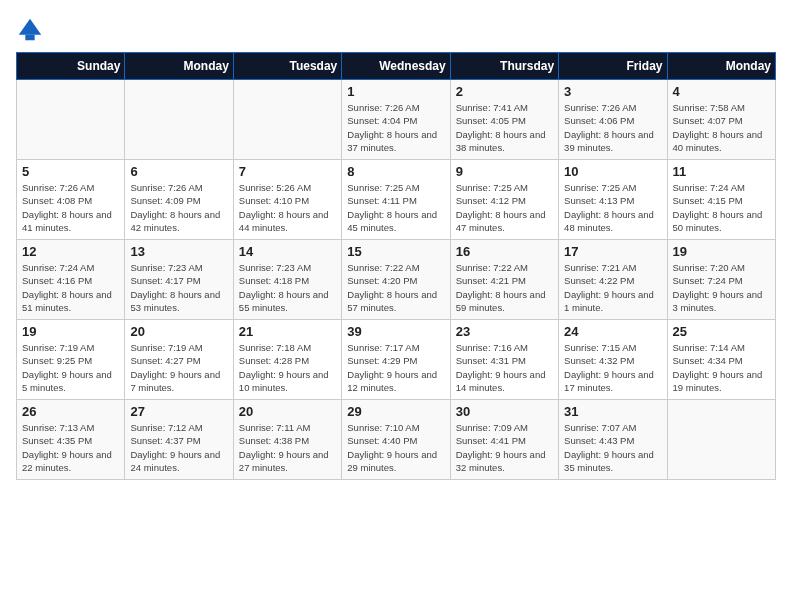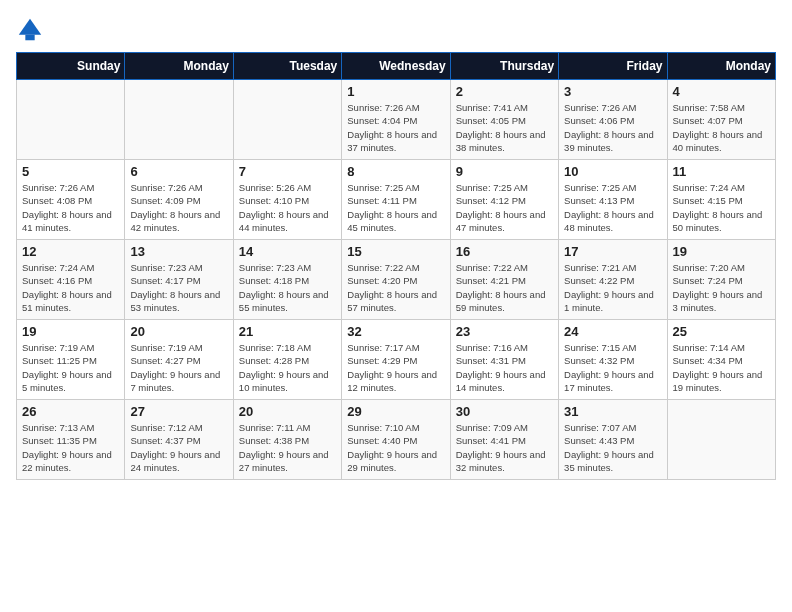--- a/index.html
+++ b/index.html
@@ -241,37 +241,37 @@
           <span class="day-number">19</span>
           <div class="day-info">Sunrise: 7:20 AM
 Sunset: 7:24 PM
 Daylight: 9 hours and 3 minutes.</div>
         </td>
       </tr>
       <tr>
         <td>
           <span class="day-number">19</span>
           <div class="day-info">Sunrise: 7:19 AM
-Sunset: 11:25 PM
+Sunset: 9:25 PM
 Daylight: 9 hours and 5 minutes.</div>
         </td>
         <td>
           <span class="day-number">20</span>
           <div class="day-info">Sunrise: 7:19 AM
 Sunset: 4:27 PM
 Daylight: 9 hours and 7 minutes.</div>
         </td>
         <td>
           <span class="day-number">21</span>
           <div class="day-info">Sunrise: 7:18 AM
 Sunset: 4:28 PM
 Daylight: 9 hours and 10 minutes.</div>
         </td>
         <td>
-          <span class="day-number">32</span>
+          <span class="day-number">39</span>
           <div class="day-info">Sunrise: 7:17 AM
 Sunset: 4:29 PM
 Daylight: 9 hours and 12 minutes.</div>
         </td>
         <td>
           <span class="day-number">23</span>
           <div class="day-info">Sunrise: 7:16 AM
 Sunset: 4:31 PM
 Daylight: 9 hours and 14 minutes.</div>
         </td>
@@ -285,21 +285,21 @@
           <span class="day-number">25</span>
           <div class="day-info">Sunrise: 7:14 AM
 Sunset: 4:34 PM
 Daylight: 9 hours and 19 minutes.</div>
         </td>
       </tr>
       <tr>
         <td>
           <span class="day-number">26</span>
           <div class="day-info">Sunrise: 7:13 AM
-Sunset: 11:35 PM
+Sunset: 4:35 PM
 Daylight: 9 hours and 22 minutes.</div>
         </td>
         <td>
           <span class="day-number">27</span>
           <div class="day-info">Sunrise: 7:12 AM
 Sunset: 4:37 PM
 Daylight: 9 hours and 24 minutes.</div>
         </td>
         <td>
           <span class="day-number">20</span>

